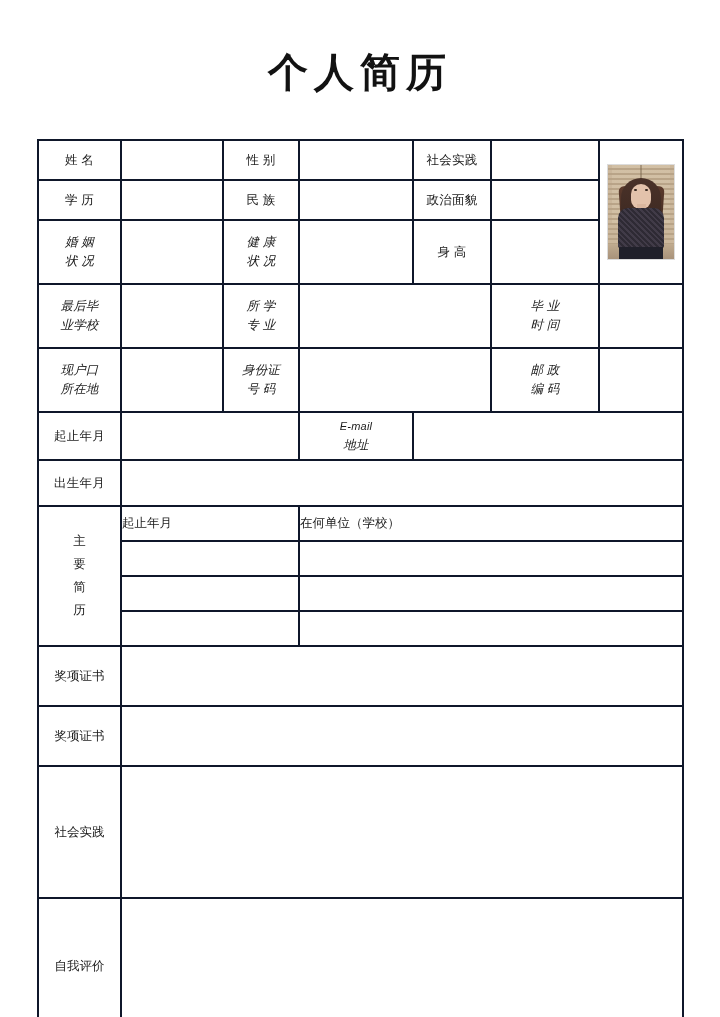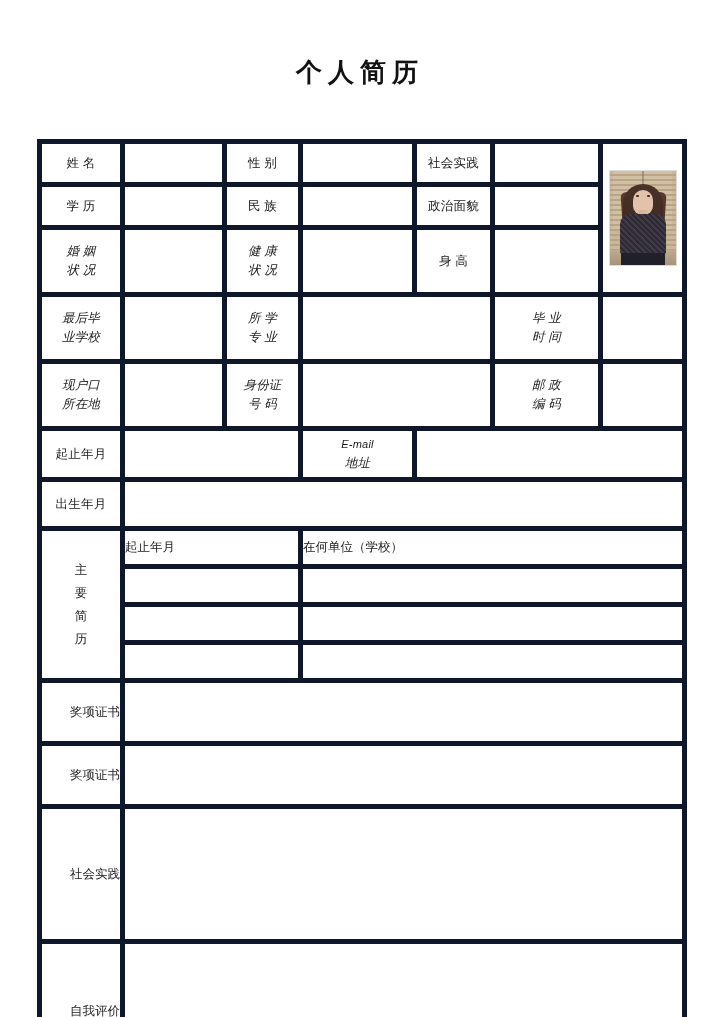--- a/index.html
+++ b/index.html
@@ -24,38 +24,38 @@
   }
 
   
   .doc-title {
     position: absolute;
     left: 0;
     top: 50px;
     width: 720px;
     text-align: center;
     font-family: "DejaVu Serif", "Liberation Serif", serif;
-    font-size: 26px;
+    font-size: 40px;
     font-weight: 600;
     letter-spacing: 6px;
     color: #121212;
     line-height: 44px;
   }
 
   
   .resume-table {
     position: absolute;
     left: 37px;
     top: 139px;
     width: 645px;
     border-collapse: collapse;
     table-layout: fixed;
   }
   .resume-table td {
-    border: 5px solid #0f172a;
+    border: 2px solid #0f172a;
     padding: 0;
     font-size: 12.5px;
     color: #1c1c1c;
     vertical-align: middle;
     line-height: 19px;
   }
 
   .lbl {
     text-align: center;
     font-size: 12.5px;
@@ -157,21 +157,21 @@
     border-radius: 10px 10px 2px 2px;
   }
   .ph-bottom {
     position: absolute; left: 50%; bottom: 0;
     width: 44px; height: 13%; margin-left: -22px;
     background: #20202a;
   }
 
   
   .block-label {
-    text-align: right;
+    text-align: center;
     font-size: 12.5px;
   }
 </style>
 </head>
 <body>
 
 <div class="page">
 
   <div class="doc-title">个人简历</div>
 

